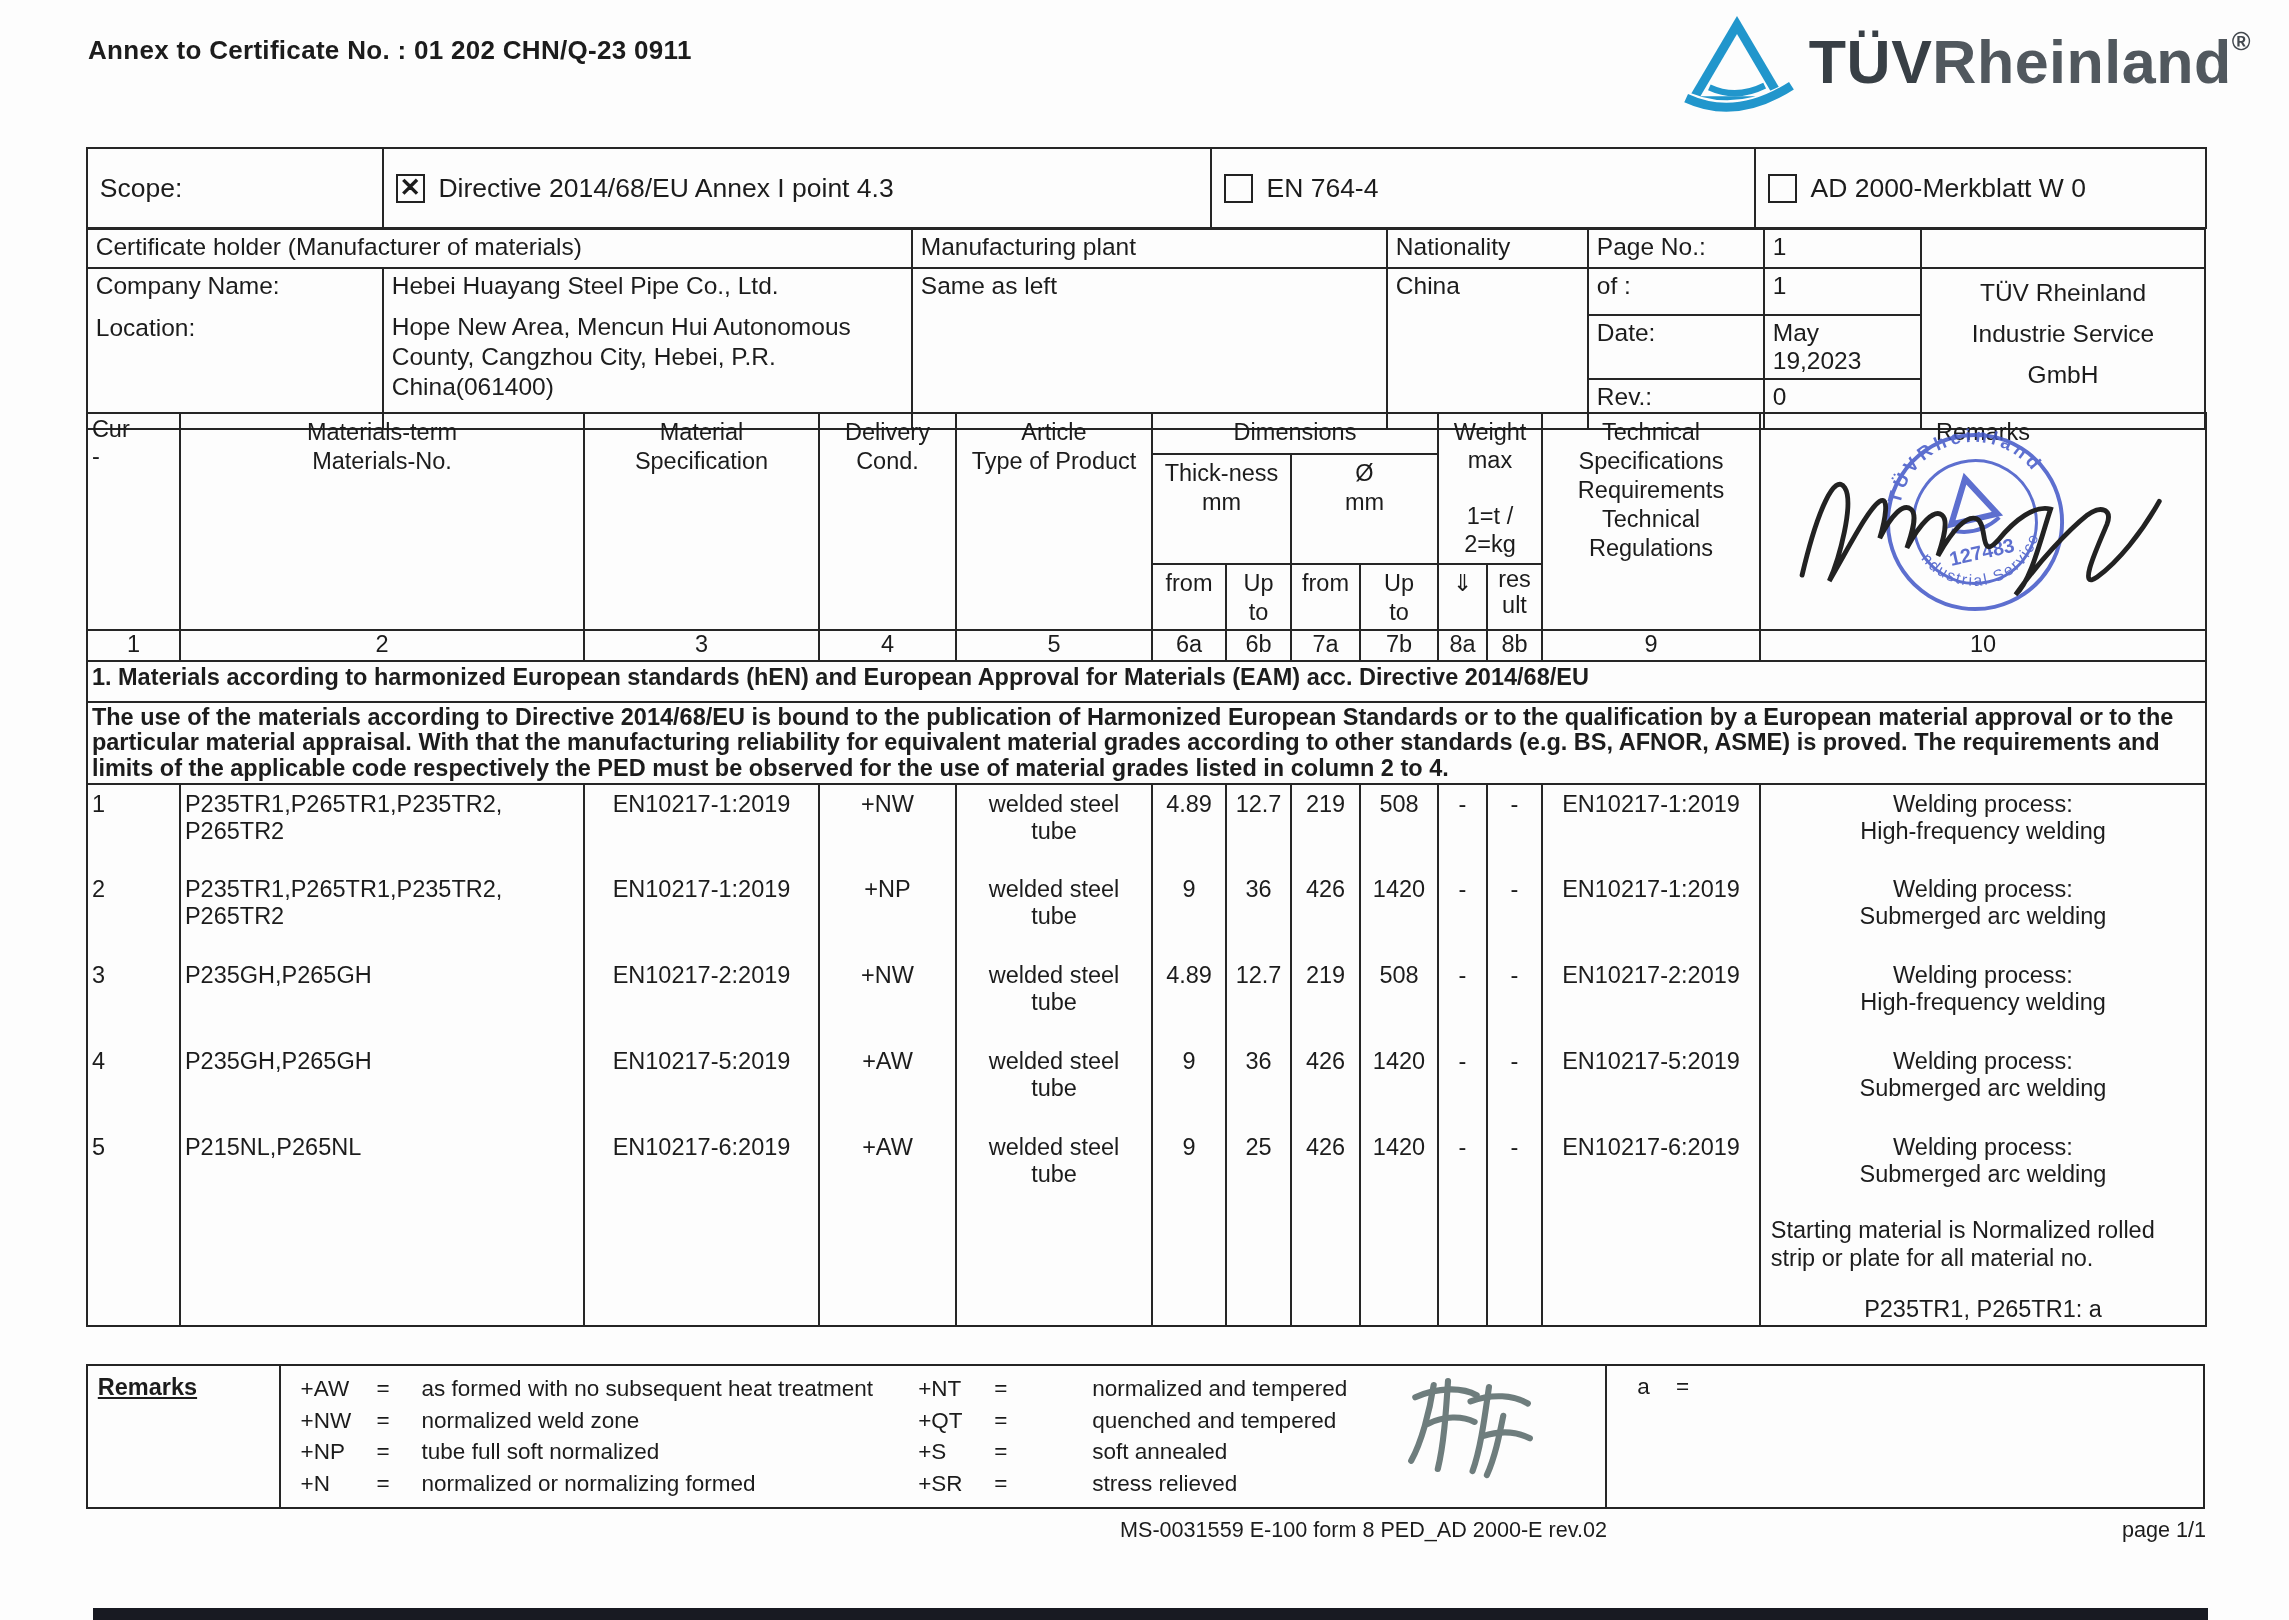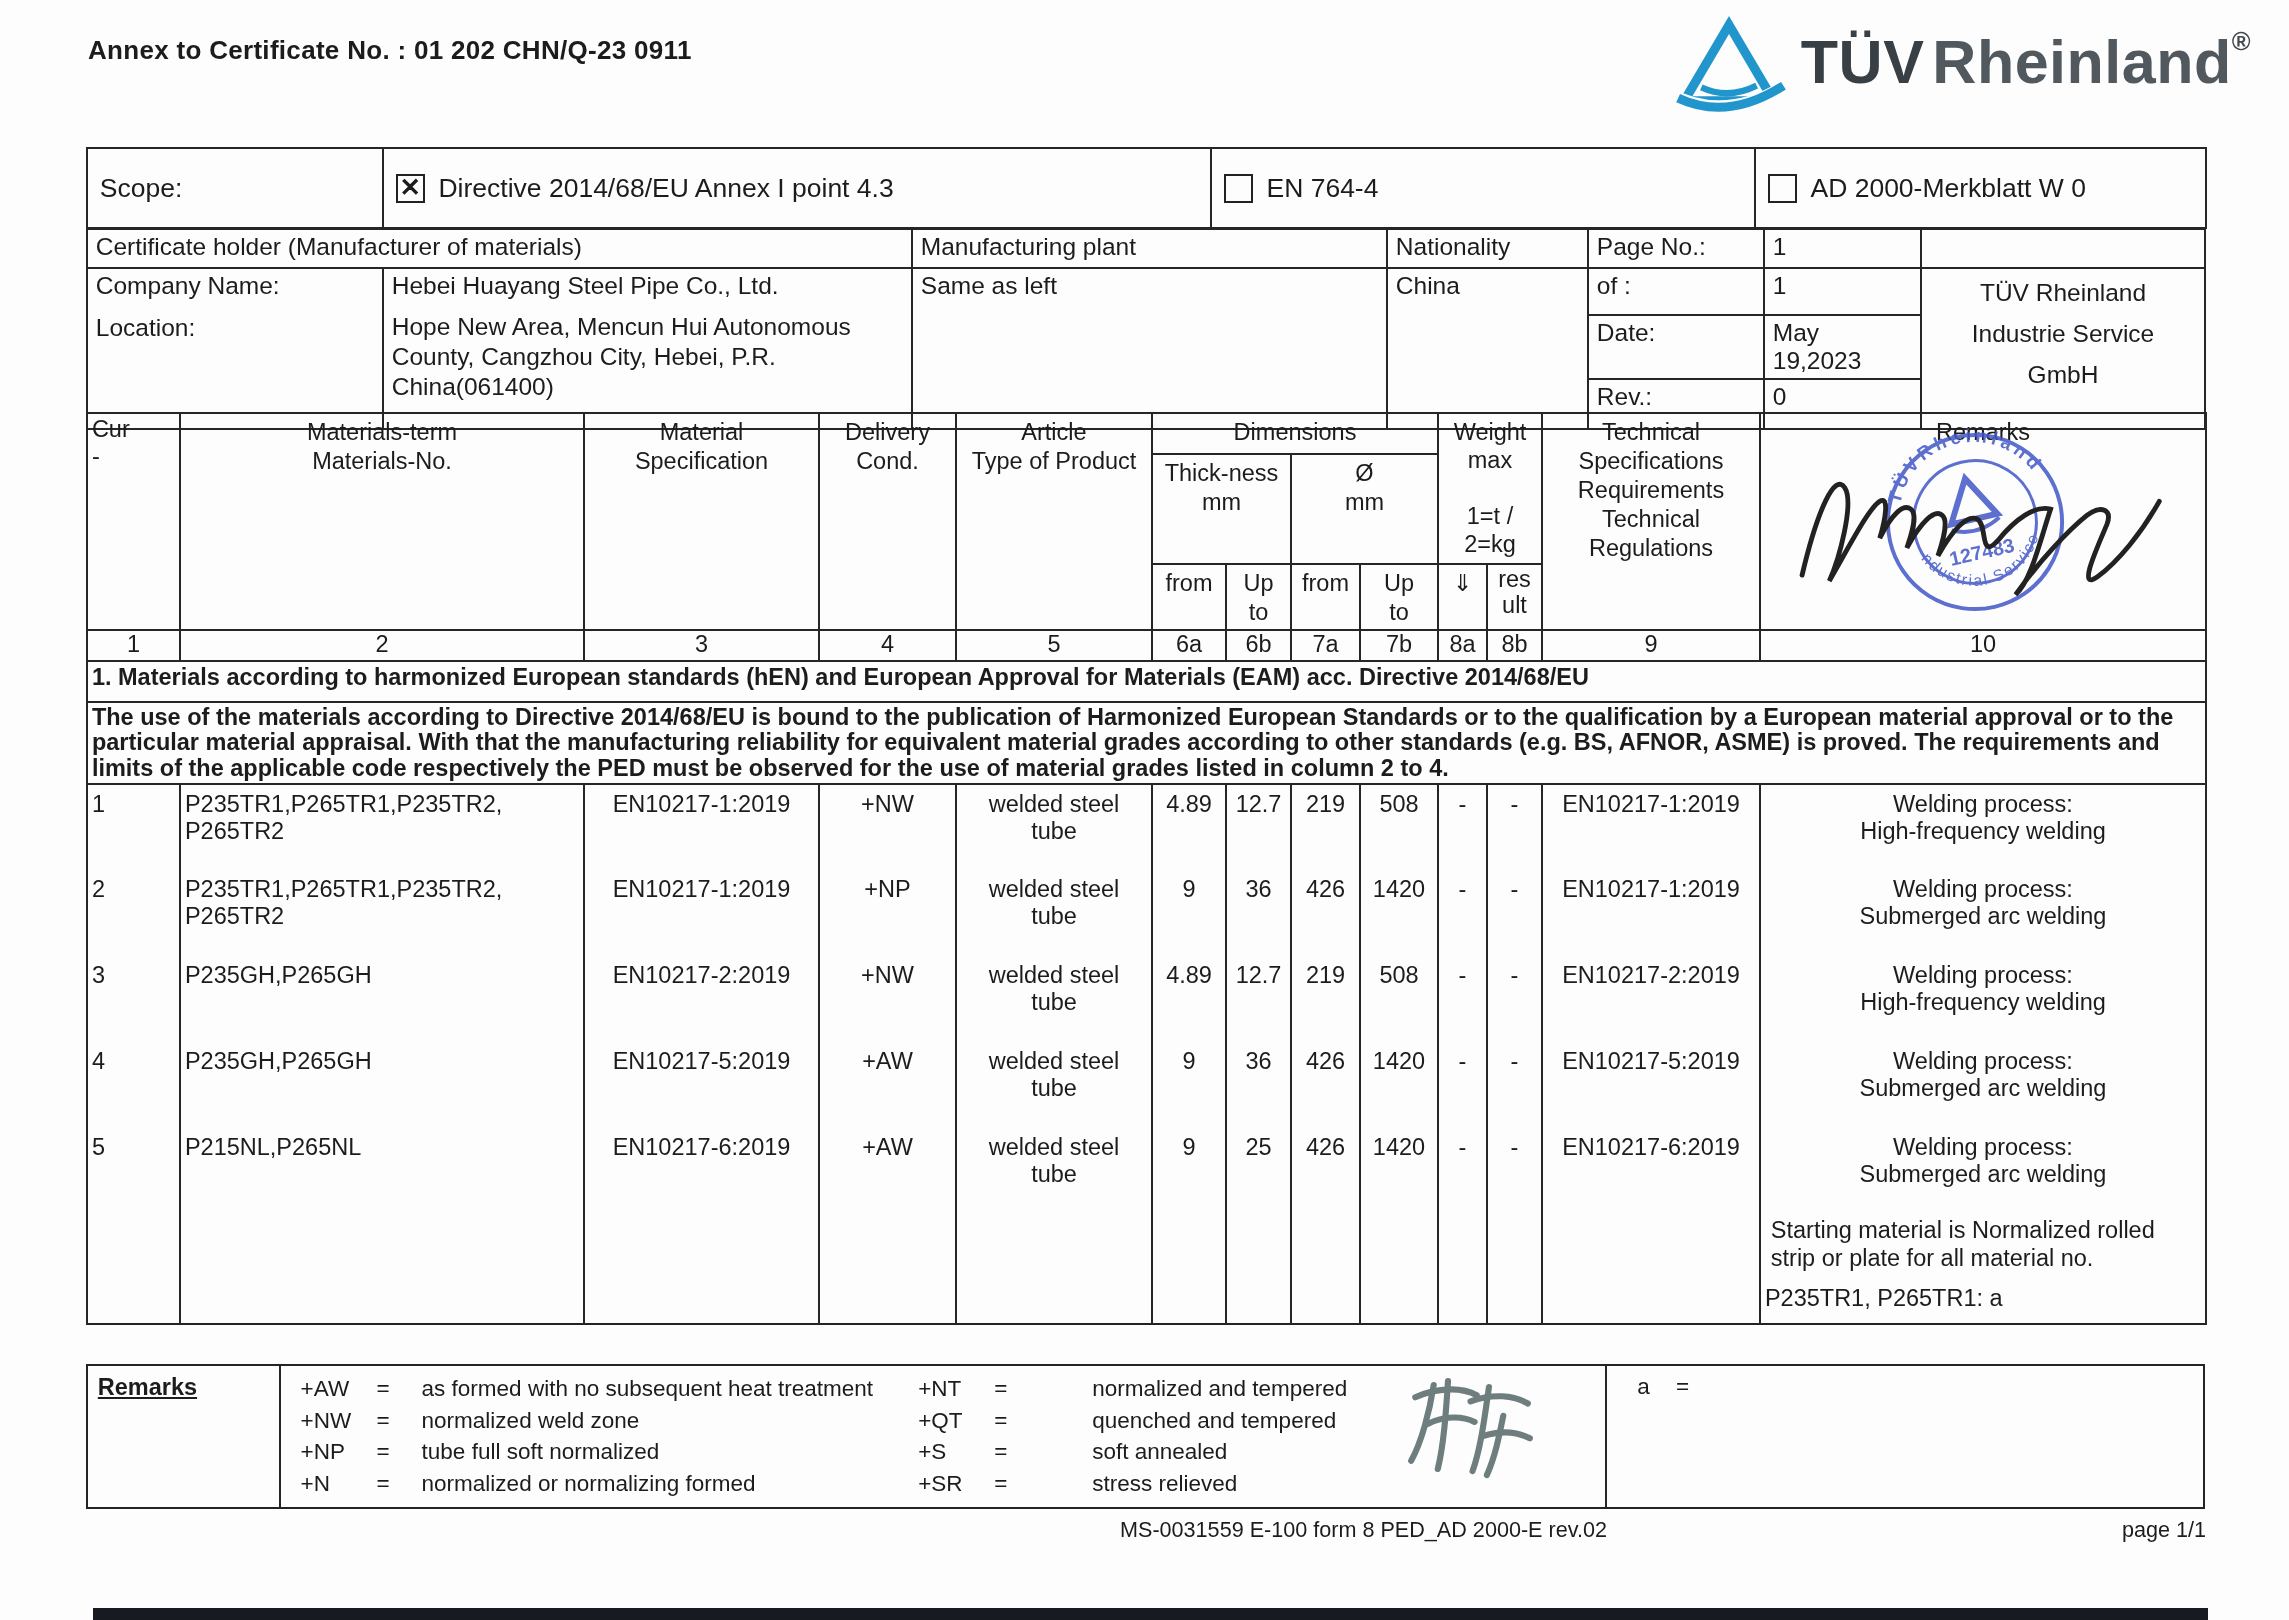--- a/index.html
+++ b/index.html
@@ -4,21 +4,21 @@
 <style>
   * { margin:0; padding:0; box-sizing:border-box; }
   html,body { background:#f2f2f2; }
   body { font-family:"Liberation Sans", sans-serif; color:#1c1c1c; }
   .page { position:relative; width:2290px; height:1620px; background:#fdfdfd; overflow:hidden; }
 
   .annex-title { position:absolute; left:88px; top:35px; font-size:26px; font-weight:bold; letter-spacing:0.3px; }
 
   .logo { position:absolute; top:9.8px; right:39px; display:flex; align-items:center; gap:13.7px; }
   .logo-text { font-size:61px; font-weight:bold; color:#383f45; letter-spacing:0.5px; white-space:nowrap; }
-  .logo-text .rh { color:#51585e;margin-left:8px; }
+  .logo-text .rh { color:#51585e; }
   .logo-text .reg { font-size:25.5px; vertical-align:33px; color:#43494f; font-weight:bold; }
 
   table.tbl { position:absolute; left:86px; width:2119px; border-collapse:collapse; table-layout:fixed; border:2.9px solid #242424; }
   .tbl td { border:2px solid #262626; vertical-align:top; overflow:hidden; }
   .pre { white-space:pre-line; }
   .c { text-align:center; }
 
   
   .scope-tbl { top:147px; height:82px; }
   .scope-tbl td { font-size:26.5px; vertical-align:middle; padding:0 11.8px; }
@@ -39,21 +39,21 @@
   .mat-tbl .hcell { text-align:center; padding-top:3.9px; line-height:29px; }
   .curcell { text-align:left; padding-left:7.8px; line-height:27.4px; }
   .numrow td { text-align:center; height:31px; font-size:23.5px; padding:0; }
   .sect-title { font-weight:bold; font-size:26.5px; padding:3.9px 7.8px 2px 7.8px; }
   .sect-note { font-weight:bold; font-size:20.6px; line-height:25.5px; padding:3.9px 9.8px; text-align:left; }
   .data-row td { border-top:0; border-bottom:0; height:86px; padding-top:5.9px; }
   .foot-row td { border-top:0; border-bottom:0; height:110px; }
   .pl { text-align:left; padding-left:9.8px; }
   .remarks-hd { position:relative; }
   .fn1 { text-align:left; padding:0 5.9px; font-size:23.5px; line-height:28px; }
-  .fn2 { margin-top:13px; font-size:23.5px; }
+  .fn2 { text-align:center; margin-top:24px; font-size:23.5px; }
 
   .stamp { position:absolute; left:120px; top:13.7px; width:188px; height:188px; transform:rotate(-13deg); opacity:.85; }
   .sig-wang { position:absolute; left:27.4px; top:33px; width:397px; height:165px; }
 
   
   .legend { position:absolute; left:86px; top:1364px; width:2119px; height:145px; border:2.9px solid #242424; display:flex; }
   .legend-label { width:193px; border-right:2px solid #262626; padding:7.8px 9.8px; }
   .legend-label span { font-size:23.5px; font-weight:bold; text-decoration:underline; }
   .legend-main { flex:1; padding:7.8px 5.9px 5.9px 19.6px; position:relative; display:flex; }
   .lg-tbl { border-collapse:collapse; }

